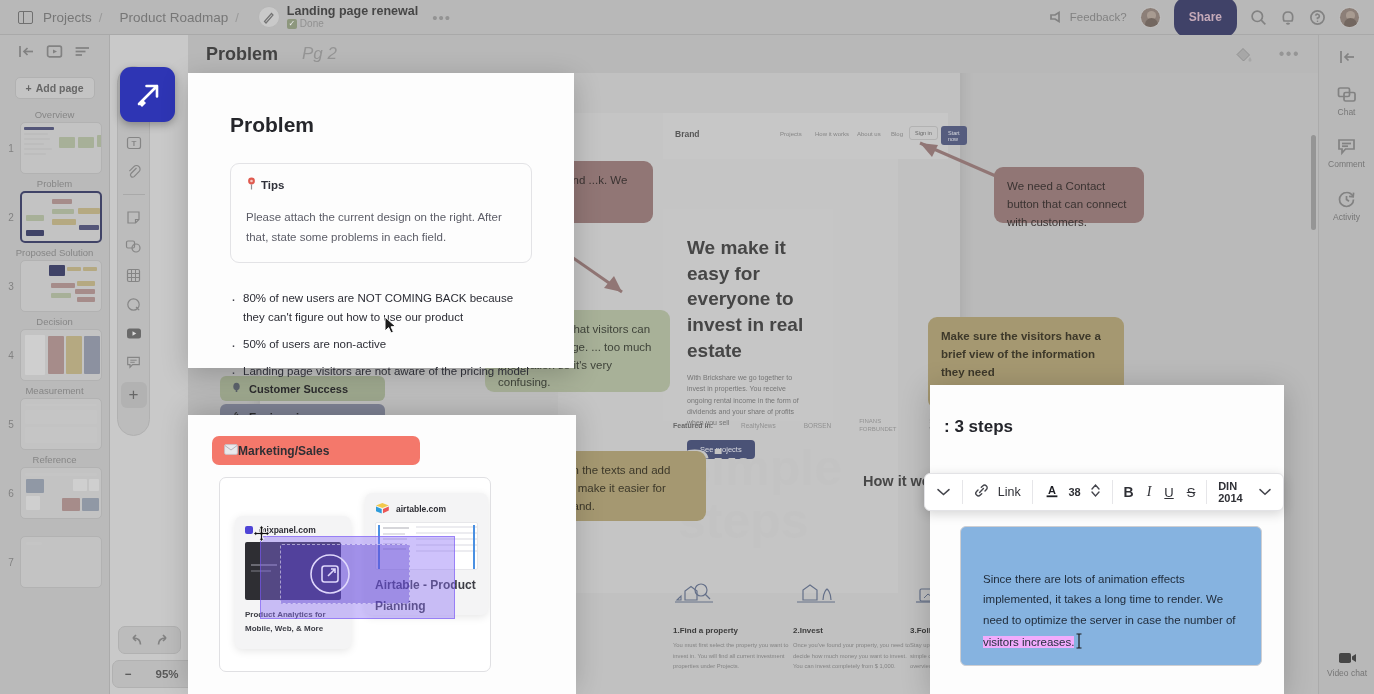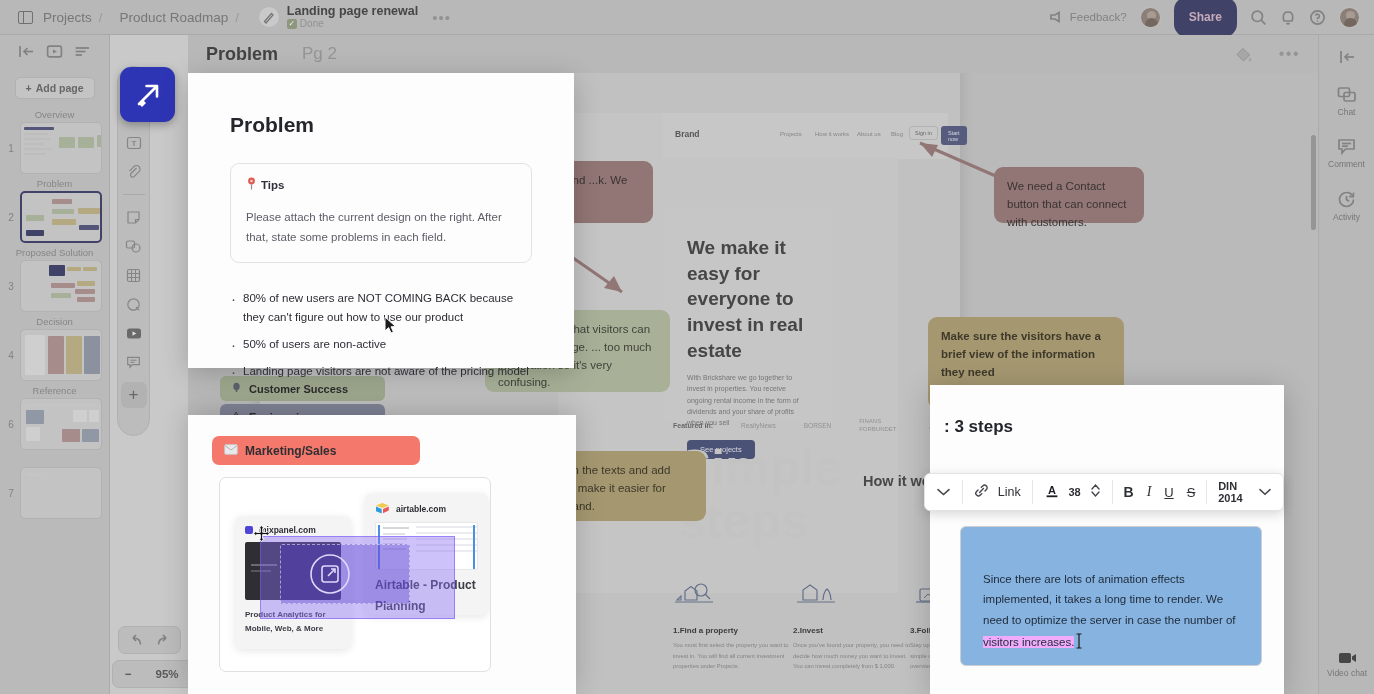--- a/index.html
+++ b/index.html
@@ -92,21 +92,21 @@
     background:#c8c8c8; border:1px solid #bcbcbc; border-radius:7px;
     display:flex; align-items:center; justify-content:space-around; font-size:11.5px;
     color:#5e5e5e; font-weight:700; }
 
   
   #canvas-head {
     position:absolute; left:188px; top:35px; width:1130px; height:38px;
     background:#c4c4c4; display:flex; align-items:center; padding:0 18px;
   }
   #canvas-title { font-size:18px; font-weight:700; color:#474747; }
-  #canvas-pg { font-size:17px; color:#9e9e9e; margin-left:24px; }
+  #canvas-pg { font-size:17px; color:#9e9e9e; margin-left:24px;font-style:italic; }
   #canvas-head-right { margin-left:auto; display:flex; align-items:center; gap:26px; }
 
   
   #canvas { position:absolute; left:188px; top:73px; width:1130px; height:621px;
     background:#c6c6c6; overflow:hidden; }
   #page-sheet { position:absolute; left:72px; top:-40px; width:700px; height:680px;
     background:#cdcdcd; box-shadow:0 2px 14px rgba(0,0,0,.12); }
   #page-sheet2 { position:absolute; left:370px; top:40px; width:340px; height:480px;
     background:#d2d2d2; }
 
@@ -137,21 +137,21 @@
     padding-left:13px; position:relative; }
   #cp-list li:before { content:"·"; position:absolute; left:1px; top:-2px; font-size:15px; color:#43444c; }
 
   
   #card-marketing {
     position:absolute; left:188px; top:415px; width:388px; height:279px;
     background:#fdfdfd; box-shadow:0 -4px 26px rgba(0,0,0,.18); padding:12px 24px;
   }
   #tag-marketing {
     width:208px; height:29px; background:#f4786b; border-radius:7px;
-    display:flex; align-items:center; gap:7px; padding:0 12px;
+    display:flex; align-items:center; padding:0 12px;
     font-size:12px; font-weight:700; color:#2f2f34; margin-top:9px;
   }
   #shot-frame { margin-top:12px; width:272px; height:195px;
     border:1px solid #e0e0e3; border-radius:7px; position:relative; overflow:hidden;
     background:#fff; margin-left:7px; }
   .mini-card { position:absolute; background:#f4f4f5; border-radius:7px;
     box-shadow:0 2px 8px rgba(0,0,0,.1); }
   .mini-head { font-size:8.5px; font-weight:700; color:#2d2d33; }
   #sel-overlay { position:absolute; background:rgba(139,110,246,.42);
     border:1px solid rgba(120,86,245,.6); }
@@ -346,20 +346,31 @@
           <div class="pg-num">4</div>
           <div class="pg-thumb">
             <div class="mini" style="left: 4px; top: 5px; width: 20px; height: 40px; background: rgb(220, 220, 220);"></div>
             <div class="mini" style="left: 27px; top: 6px; width: 16px; height: 38px; background: rgb(217, 138, 132);"></div>
             <div class="mini" style="left: 45px; top: 6px; width: 16px; height: 38px; background: rgb(217, 180, 58);"></div>
             <div class="mini" style="left: 63px; top: 6px; width: 16px; height: 38px; background: rgb(139, 154, 201);"></div>
           </div>
         </div>
       </div>
       <div class="pg-group">
+        <div class="pg-label">Measurement</div>
+        <div class="pg-row">
+          <div class="pg-num">5</div>
+          <div class="pg-thumb">
+            <div class="mini" style="left: 4px; top: 5px; width: 72px; height: 2px; background: rgb(210, 210, 210);"></div>
+            <div class="mini" style="left: 4px; top: 11px; width: 72px; height: 14px; background: rgb(210, 210, 210);"></div>
+            <div class="mini" style="left: 4px; top: 28px; width: 72px; height: 16px; background: rgb(210, 210, 210);"></div>
+          </div>
+        </div>
+      </div>
+      <div class="pg-group">
         <div class="pg-label">Reference</div>
         <div class="pg-row">
           <div class="pg-num">6</div>
           <div class="pg-thumb">
             <div class="mini" style="left: 4px; top: 5px; width: 72px; height: 3px; background: rgb(210, 210, 210);"></div>
             <div class="mini" style="left: 5px; top: 11px; width: 18px; height: 14px; background: rgb(139, 163, 204);"></div>
             <div class="mini" style="left: 26px; top: 11px; width: 22px; height: 14px; background: rgb(207, 207, 207);"></div>
             <div class="mini" style="left: 52px; top: 11px; width: 14px; height: 12px; background: rgb(220, 220, 220);"></div>
             <div class="mini" style="left: 68px; top: 11px; width: 10px; height: 12px; background: rgb(220, 220, 220);"></div>
             <div class="mini" style="left: 5px; top: 28px; width: 14px; height: 14px; background: rgb(220, 220, 220);"></div>

